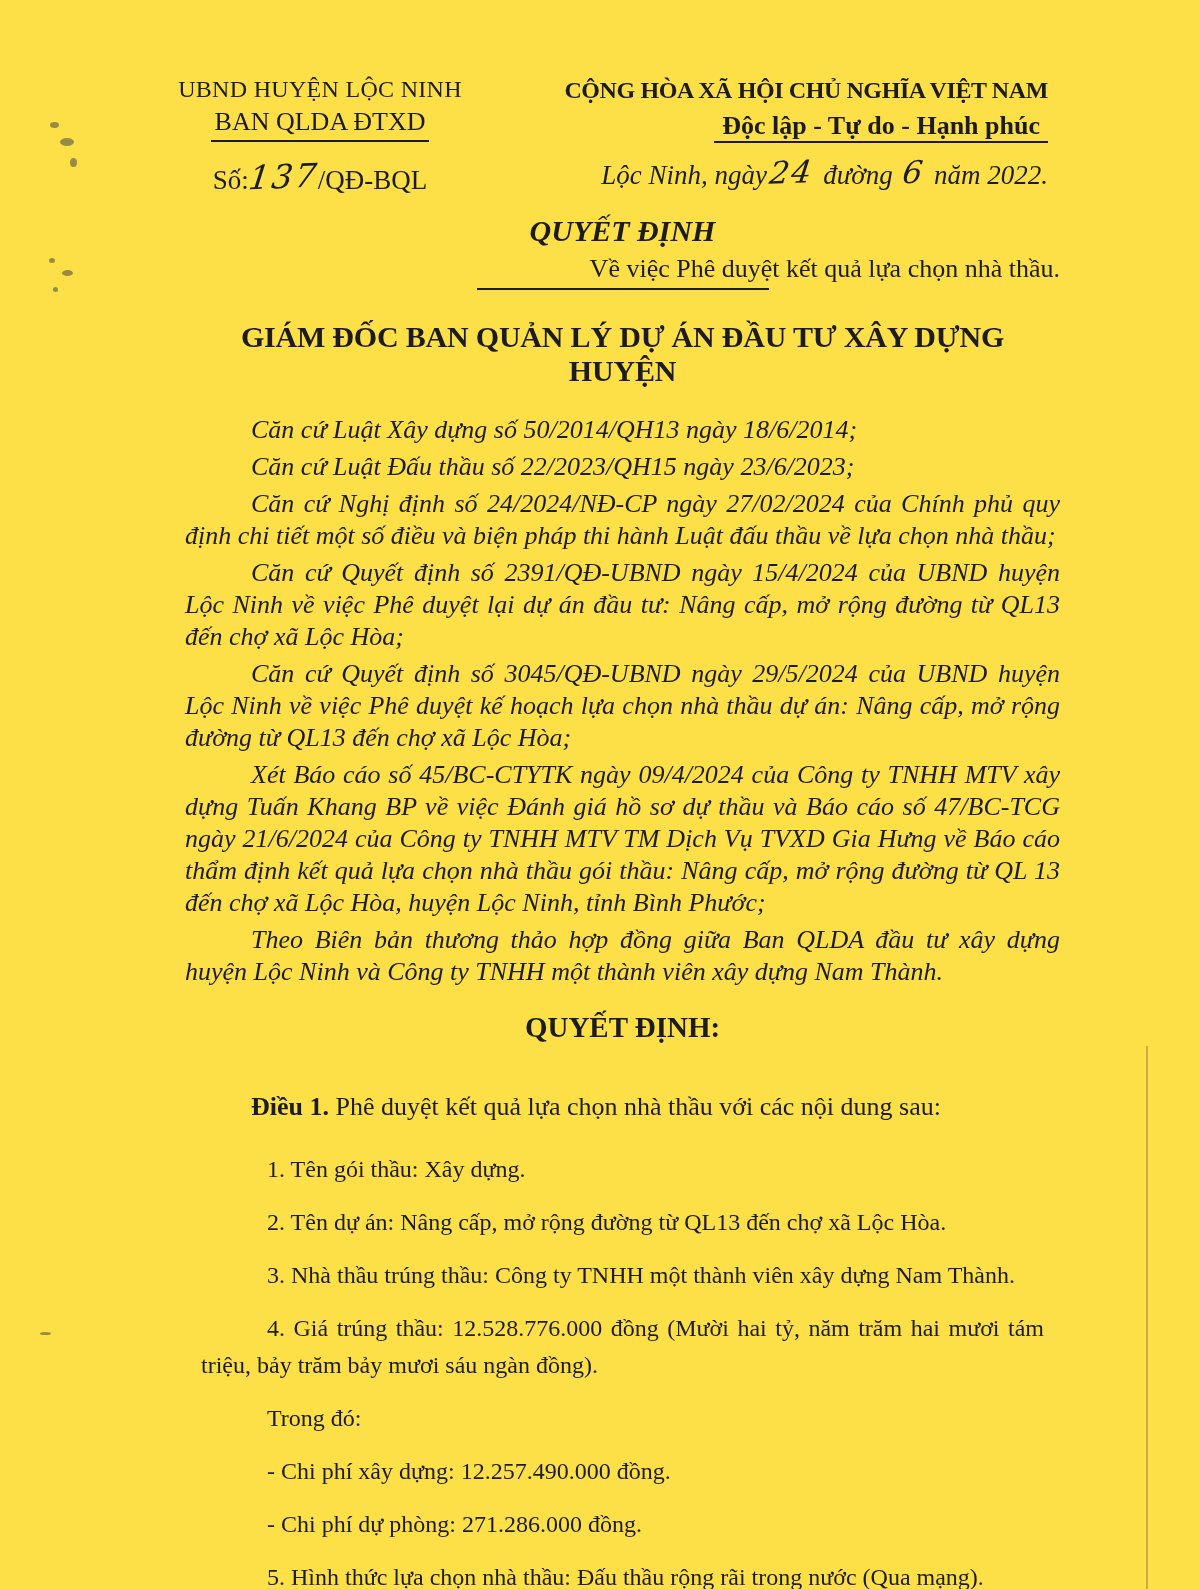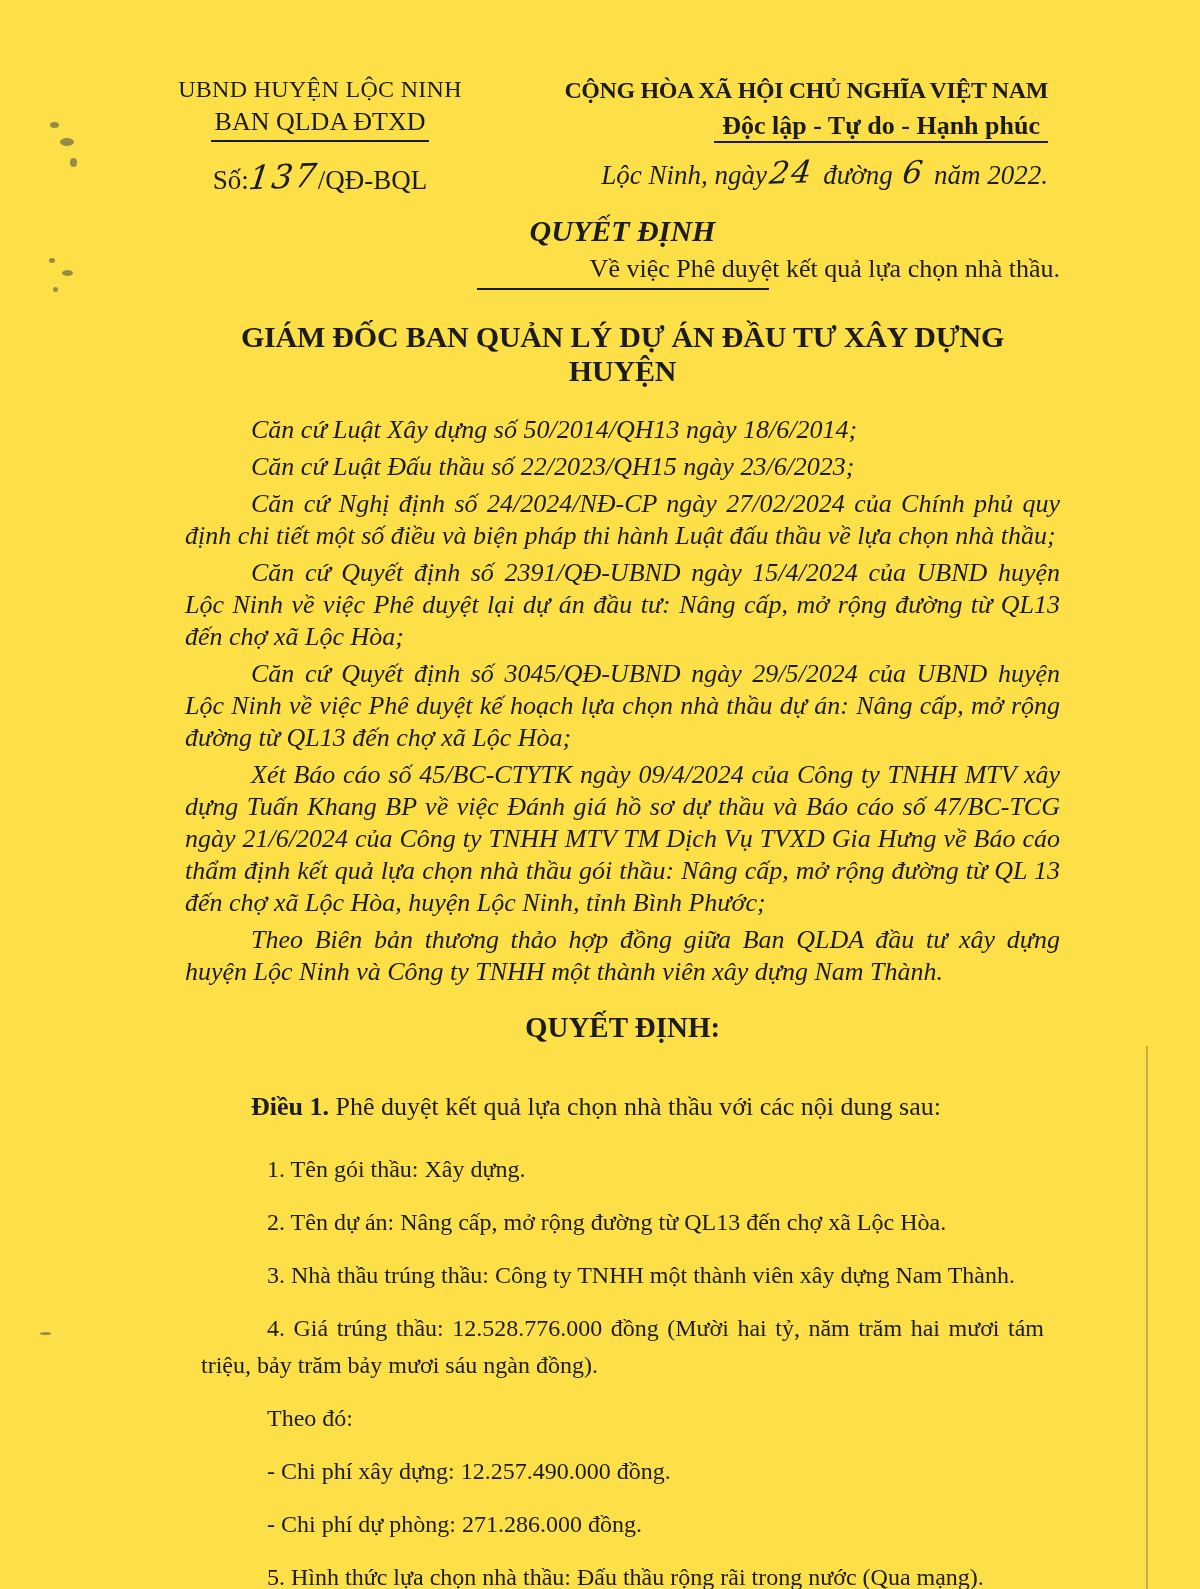--- a/index.html
+++ b/index.html
@@ -93,21 +93,21 @@
 
     <div class="decision-heading">QUYẾT ĐỊNH:</div>
 
     <p class="article"><span class="art-label">Điều 1.</span><span> Phê duyệt kết quả lựa chọn nhà thầu với các nội dung sau:</span></p>
 
     <div class="items">
       <p class="item">1. Tên gói thầu: Xây dựng.</p>
       <p class="item">2. Tên dự án: Nâng cấp, mở rộng đường từ QL13 đến chợ xã Lộc Hòa.</p>
       <p class="item">3. Nhà thầu trúng thầu: Công ty TNHH một thành viên xây dựng Nam Thành.</p>
       <p class="item">4. Giá trúng thầu: 12.528.776.000 đồng (Mười hai tỷ, năm trăm hai mươi tám triệu, bảy trăm bảy mươi sáu ngàn đồng).</p>
-      <p class="item">Theo đó:</p>
+      <p class="item">Trong đó:</p>
       <p class="item">- Chi phí xây dựng: 12.257.490.000 đồng.</p>
       <p class="item">- Chi phí dự phòng: 271.286.000 đồng.</p>
       <p class="item">5. Hình thức lựa chọn nhà thầu: Đấu thầu rộng rãi trong nước (Qua mạng).</p>
       <p class="item">6. Loại hợp đồng: Trọn gói.</p>
       <p class="item">7. Thời gian thực hiện hợp đồng: 180 ngày.</p>
     </div>
 
   </div>
 </div>
 

